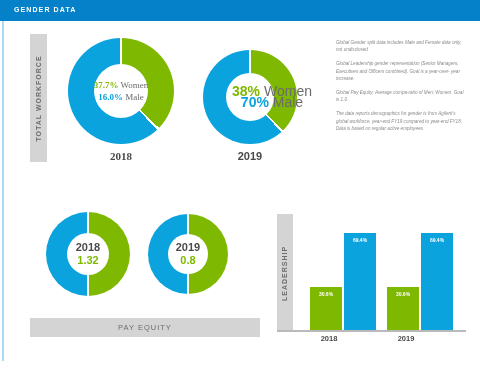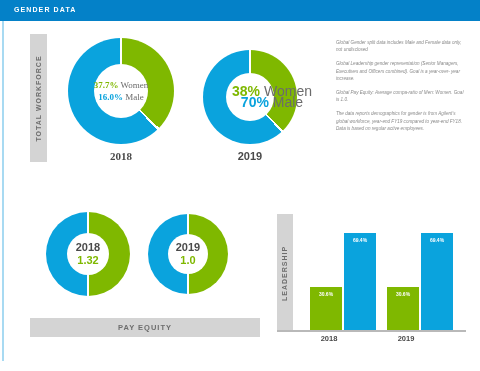--- a/index.html
+++ b/index.html
@@ -112,21 +112,21 @@
     position: absolute;
     left: 30px; top: 318px;
     width: 230px; height: 19px;
     background: #d4d4d4;
     display: flex;
     align-items: center;
     justify-content: center;
   }
   #pay-equity-banner .banner-text {
     font-size: 7.5px;
-    font-weight: bold;
+    font-weight: normal;
     letter-spacing: 1.0px;
     color: #6d6d6d;
   }
 
   
   .notes {
     position: absolute;
     left: 336px; top: 39px;
     width: 128px;
   }
@@ -252,21 +252,21 @@
 </div>
 
 <div class="donut" id="donut-pay-2019" style="background: conic-gradient(
         #ffffff 0deg 1.8deg,
         #7fb800 1.8deg 178.2deg,
         #ffffff 178.2deg 181.8deg,
         #0aa3dd 181.8deg 358.2deg,
         #ffffff 358.2deg 360deg);">
   <div class="hole">
     <div class="pay-year">2019</div>
-    <div class="pay-value">1.0</div>
+    <div class="pay-value">0.8</div>
   </div>
 </div>
 
 <div id="pay-equity-banner">
   <span class="banner-text">PAY EQUITY</span>
 </div>
 
 <div class="vlabel" id="leadership-label">
   <span>LEADERSHIP</span>
 </div>

